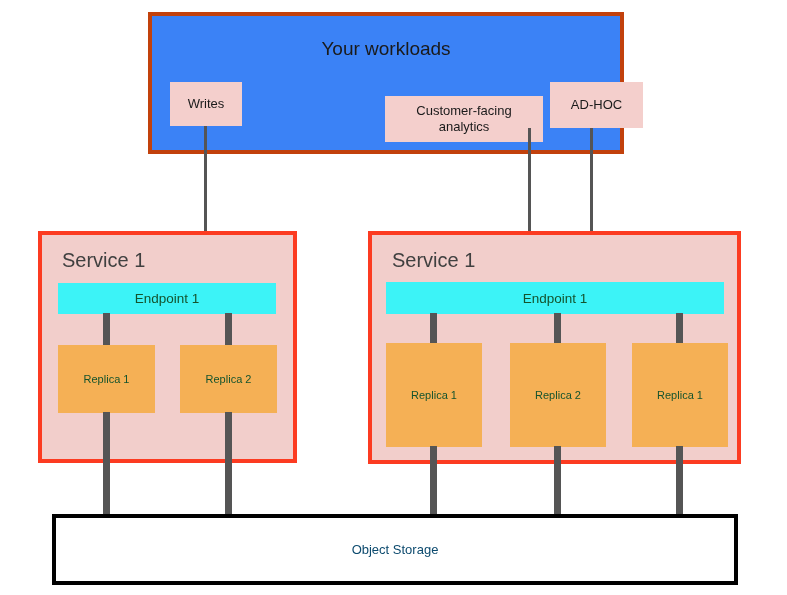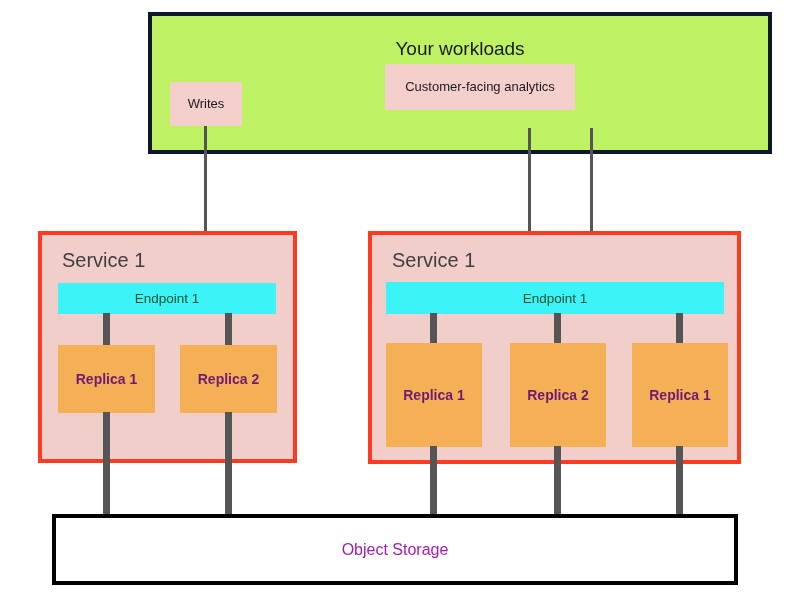--- a/index.html
+++ b/index.html
@@ -16,24 +16,24 @@
     height: 595px;
     background: #ffffff;
     overflow: hidden;
   }
 
   
   .workloads-box {
     position: absolute;
     left: 148px;
     top: 12px;
-    width: 624px;
+    width: 476px;
     height: 142px;
-    border: 4px solid #0f172a;
-    background: #bef264;
+    border: 4px solid #c2410c;
+    background: #3b82f6;
     box-sizing: border-box;
   }
   .workloads-title {
     position: absolute;
     left: 0;
     top: 22px;
     width: 100%;
     text-align: center;
     font-size: 19px;
     color: #1a1a1a;
@@ -48,21 +48,21 @@
     font-size: 13px;
     display: flex;
     align-items: center;
     justify-content: center;
     text-align: center;
     line-height: 1.25;
     box-sizing: border-box;
     padding: 20px 6px;
   }
   .chip-writes   { left: 170px; top: 82px;  width: 72px;  height: 44px; }
-  .chip-cfa      { left: 385px; top: 64px;  width: 190px; height: 46px; }
+  .chip-cfa      { left: 385px; top: 96px;  width: 158px; height: 46px; }
   .chip-adhoc    { left: 550px; top: 82px;  width: 93px;  height: 46px; }
 
   
   .arrow {
     position: absolute;
     width: 3px;
     background: #555555;
   }
   .arrow::after {
     content: "";
@@ -108,27 +108,26 @@
     justify-content: center;
     box-sizing: border-box;
   }
   .endpoint-1 { left: 58px;  top: 283px; width: 218px; height: 31px; }
   .endpoint-2 { left: 386px; top: 282px; width: 338px; height: 32px; }
 
   
   .replica {
     position: absolute;
     background: #f5b055;
-    color: #701a75;
-    font-size: 14px;
-    display: flex;
-    align-items: center;
-    justify-content: center;
-    box-sizing: border-box;
-    font-weight: bold;
+    color: #14532d;
+    font-size: 11px;
+    display: flex;
+    align-items: center;
+    justify-content: center;
+    box-sizing: border-box;
   }
   .s1-r1 { left: 58px;  top: 345px; width: 97px; height: 68px; }
   .s1-r2 { left: 180px; top: 345px; width: 97px; height: 68px; }
   .s2-r1 { left: 386px; top: 343px; width: 96px; height: 104px; }
   .s2-r2 { left: 510px; top: 343px; width: 96px; height: 104px; }
   .s2-r3 { left: 632px; top: 343px; width: 96px; height: 104px; }
 
   
   .stem {
     position: absolute;
@@ -154,37 +153,38 @@
     left: 52px;
     top: 514px;
     width: 686px;
     height: 71px;
     border: 4px solid #000000;
     background: #ffffff;
     box-sizing: border-box;
     display: flex;
     align-items: center;
     justify-content: center;
-    font-size: 16px;
-    color: #a21caf;
+    font-size: 13px;
+    color: #0c4a6e;
   }
 </style>
 </head>
 <body>
 
 <div id="diagram">
 
   <div class="workloads-box">
     <div class="workloads-title">Your workloads</div>
   </div>
 
   <div class="chip chip-writes">Writes</div>
 
   <div class="chip chip-cfa">Customer-facing analytics</div>
 
+  <div class="chip chip-adhoc">AD-HOC</div>
 
   <div class="arrow arrow-writes"></div>
   <div class="arrow arrow-cfa"></div>
   <div class="arrow arrow-adhoc"></div>
 
   <div class="service-box service-1">
     <div class="service-title">Service 1</div>
   </div>
 
   <div class="endpoint endpoint-1">Endpoint 1</div>

